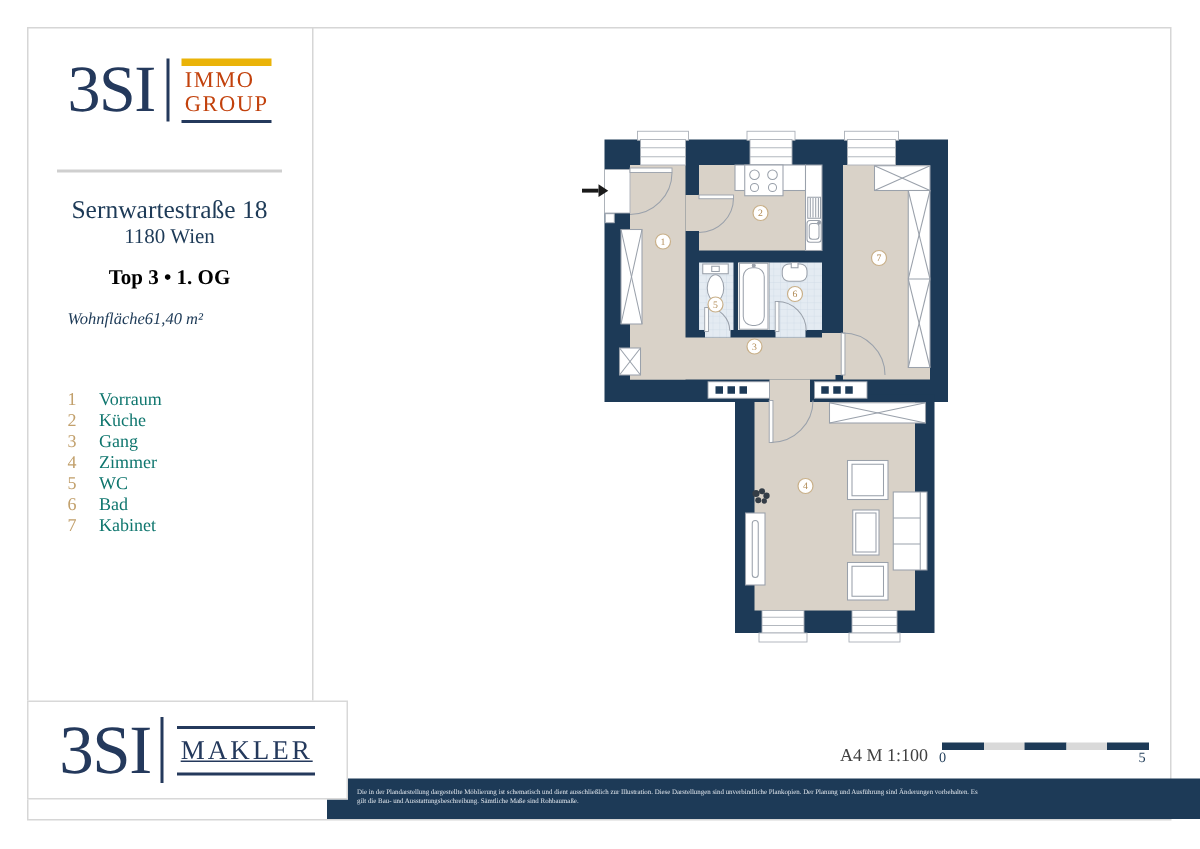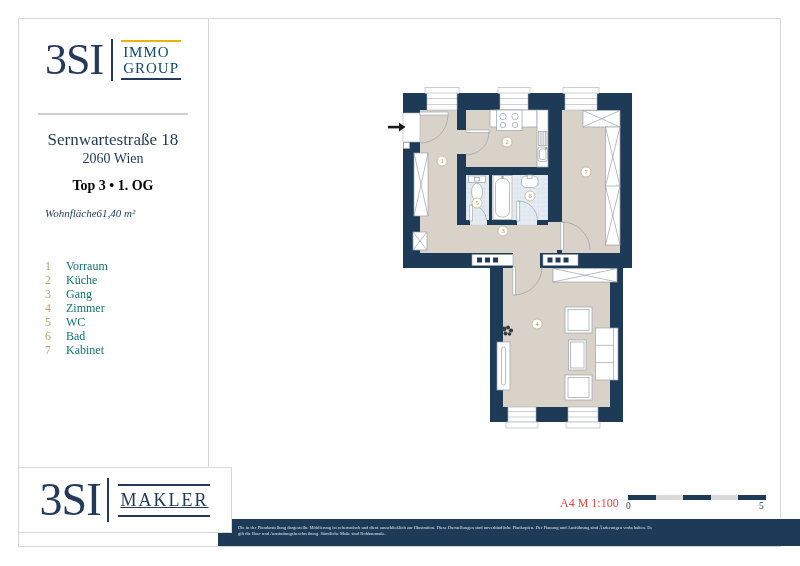--- a/index.html
+++ b/index.html
@@ -6,22 +6,22 @@
   body{width:800px;height:566px;background:#ffffff;position:relative;overflow:hidden;
        font-family:"Liberation Serif", serif;color:#1d3a57;}
   .page-border{position:absolute;left:18px;top:18px;width:763px;height:529px;
        border:1px solid #d6d6d6;box-sizing:border-box;}
   .panel-divider{position:absolute;left:208px;top:18px;width:1px;height:450px;background:#d6d6d6;}
 
   
   .logo-top{position:absolute;left:18px;top:38px;width:190px;display:flex;justify-content:center;align-items:center;}
   .logo-brand{font-size:44px;line-height:44px;color:#24395c;letter-spacing:-1px;}
   .logo-vr{width:2px;height:42px;background:#24395c;margin:0 8px;}
-  .logo-division{display:flex;flex-direction:column;border-top:2px solid #eab308;border-bottom:2px solid #24395c;
-       padding:2px 2px;font-size:15px;line-height:16px;letter-spacing:1px;color:#0c4a6e;}
+  .logo-division{display:flex;flex-direction:column;border-top:5px solid #eab308;border-bottom:2px solid #24395c;
+       padding:2px 2px;font-size:15px;line-height:16px;letter-spacing:1px;color:#c2410c;}
   .logo-divider-line{position:absolute;left:38px;top:113px;width:150px;height:2px;background:#cfcfcf;}
 
   
   .info{position:absolute;left:18px;top:0;width:190px;text-align:center;}
   .street{position:absolute;left:0;top:130px;width:190px;font-size:17px;font-weight:normal;}
   .city{position:absolute;left:0;top:151px;width:190px;font-size:14px;}
   .unit{position:absolute;left:0;top:178px;width:190px;font-size:14px;font-weight:bold;color:#000000;}
   .arearow{position:absolute;left:0;top:207px;width:190px;box-sizing:border-box;
        padding:0 22px 0 27px;display:flex;justify-content:flex-start;font-size:11px;font-style:italic;}
 
@@ -31,21 +31,21 @@
   .legend-num{width:21px;color:#c2a06c;}
   .legend-label{color:#0f766e;}
 
   
   .makler-box{position:absolute;left:18px;top:467px;width:214px;height:66px;background:#fff;
        border:1px solid #d8d8d8;box-sizing:border-box;z-index:5;display:flex;align-items:center;justify-content:center;}
   .makler-brand{font-size:46px;line-height:46px;color:#24395c;letter-spacing:-1px;}
   .makler-vr{width:2px;height:44px;background:#24395c;margin:0 9px 0 7px;}
   .makler-division{border-top:2px solid #24395c;border-bottom:2px solid #24395c;padding:4px 2px;
        font-size:18px;letter-spacing:2px;color:#24395c;text-decoration:underline;}
-  .sheet-scale{position:absolute;left:560px;top:496px;font-size:12px;color:#ef4444;}
+  .sheet-scale{position:absolute;left:560px;top:496px;font-size:12px;color:#404040;}
   .scalebar{position:absolute;left:628px;top:495px;width:138px;height:5px;display:flex;}
   .scalebar .seg{flex:1;height:5px;}
   .seg-dark{background:#1d3a57;}
   .seg-light{background:#d9d9d9;}
   .scale-zero{position:absolute;left:626px;top:501px;font-size:9.5px;color:#1d3a57;}
   .scale-five{position:absolute;left:759px;top:501px;font-size:9.5px;color:#1d3a57;}
   .disclaimer-bar{position:absolute;left:218px;top:519px;width:582px;height:27px;background:#1d3a57;z-index:2;}
   .disclaimer-text{position:absolute;left:20px;top:6px;width:552px;color:#dfe5ec;
        font-size:4.6px;line-height:6px;font-family:"Liberation Serif", serif;}
 
@@ -63,21 +63,21 @@
   <div class="logo-vr"></div>
   <div class="logo-division">
     <span>IMMO</span>
     <span>GROUP</span>
   </div>
 </div>
 <div class="logo-divider-line"></div>
 
 <div class="info">
   <div class="street">Sernwartestraße 18</div>
-  <div class="city">2060 Wien</div>
+  <div class="city">1180 Wien</div>
   <div class="unit">Top 3 • 1. OG</div>
   <div class="arearow">
     <span>Wohnfläche</span>
     <span>61,40 m²</span>
   </div>
 </div>
 
 <div class="legend">
   <div class="legend-row">
     <span class="legend-num">1</span>

